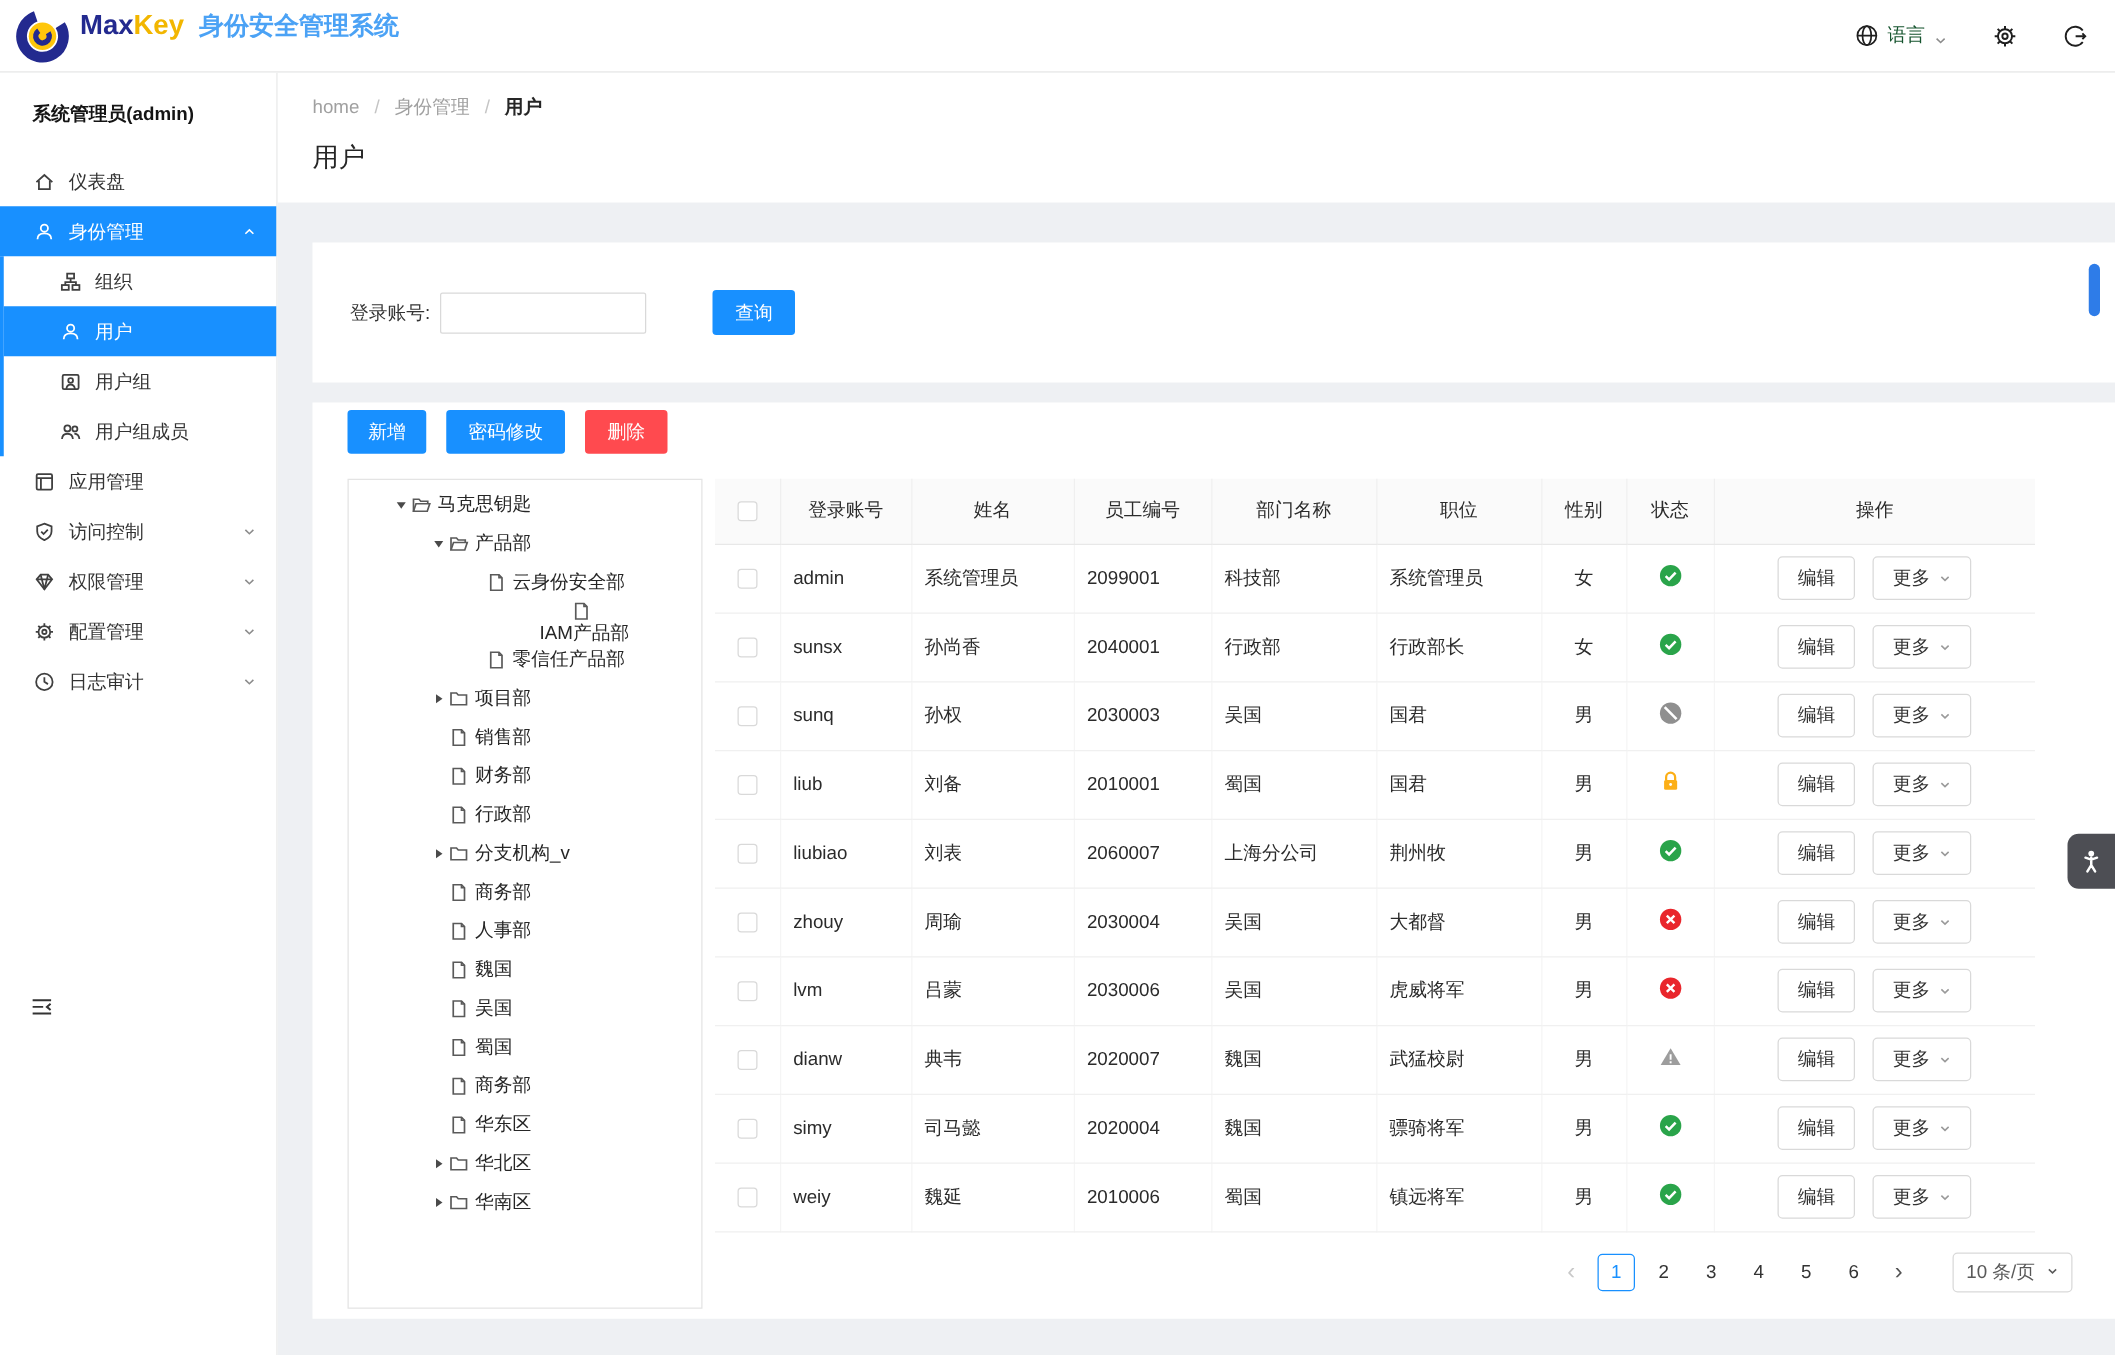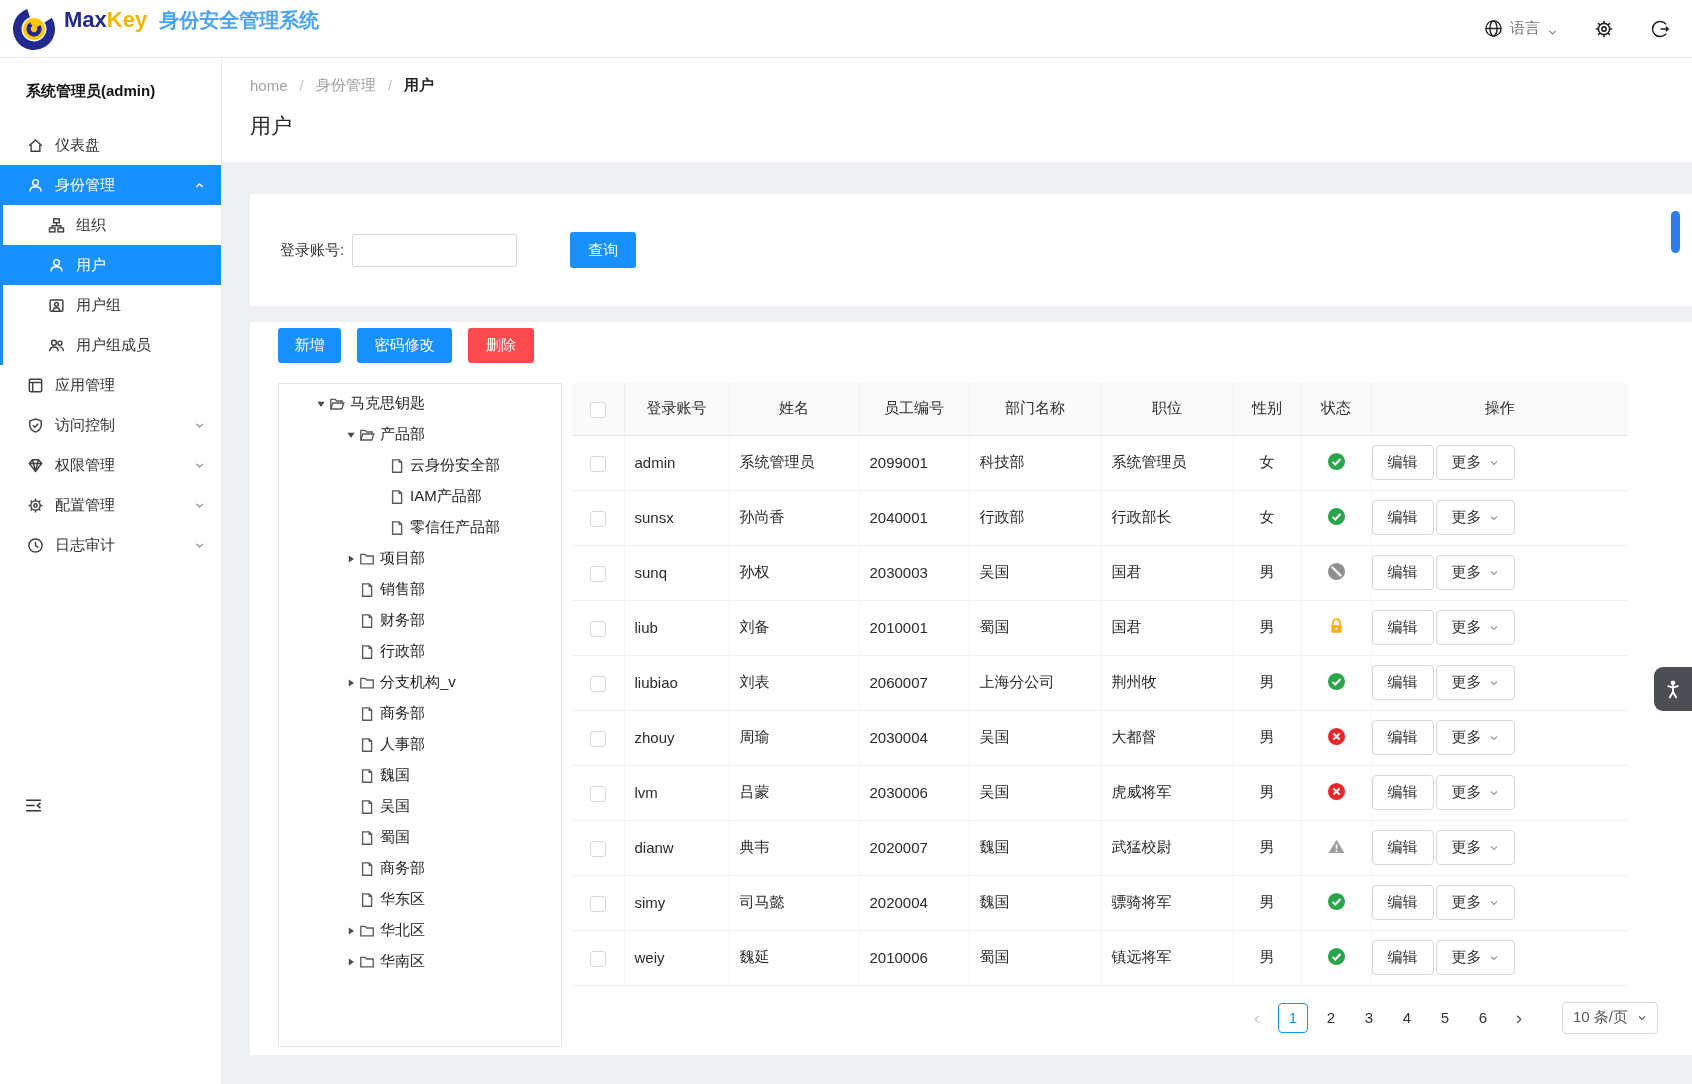--- a/index.html
+++ b/index.html
@@ -6,21 +6,21 @@
 html,body{width:1692px;height:1084px}
 body{font-family:"Liberation Sans","DejaVu Sans",sans-serif;background:#eef0f3;overflow:hidden;position:relative;color:#333}
 .ic{display:inline-flex;align-items:center;justify-content:center}
 
 .header{height:58px;background:#fff;display:flex;align-items:center;justify-content:space-between;padding:0 22px 0 12px;border-bottom:1px solid #e8e8e8;position:relative;z-index:3}
 .brand{display:flex;align-items:flex-start;gap:8px}
 .brand-text{font-weight:bold;font-size:22px;display:flex;align-items:baseline}
 .t-max{color:#232a8f}.t-key{color:#f2b600}
 .t-sub{color:#4ba2f5;margin-left:12px;font-size:20px}
 .header-actions{display:flex;align-items:center;gap:36px}
-.lang{display:flex;align-items:flex-end;gap:7px;font-size:15px;color:#737373;cursor:pointer}
+.lang{display:flex;align-items:flex-end;gap:7px;font-size:15px;color:#14532d;cursor:pointer}
 .icon-btn{display:flex;align-items:center;cursor:pointer}
 
 .app{display:flex;height:1026px}
 .sidebar{width:222px;background:#fff;border-right:1px solid #ececec;position:relative;flex:none}
 .side-user{font-weight:bold;font-size:15px;color:#141414;padding:24px 0 0 26px}
 .menu{margin-top:24px}
 .menu-item{height:40px;display:flex;align-items:center;padding:0 16px 0 26px;font-size:15px;color:#333;cursor:pointer;gap:11px}
 .menu-item .mi{width:18px;color:#404040}
 .menu-item .lbl{flex:1}
 .menu-item.selected{background:#1890ff;color:#fff}
@@ -58,21 +58,21 @@
 .tree-lbl{margin-left:1px}
 
 .table-wrap{flex:1}
 table{border-collapse:collapse;table-layout:fixed;width:1056px}
 thead th{height:52px;background:#fafafa;font-weight:500;font-size:15px;color:#2b2b2b;border-bottom:1px solid #e8e8e8;border-right:1px solid #efefef;text-align:center}
 thead th:last-child{border-right:none}
 tbody td{height:55px;border-bottom:1px solid #f0f0f0;border-right:1px solid #f5f5f5;font-size:15px;color:#2b2b2b;text-align:left;padding-left:10px}
 tbody td:last-child{border-right:none}
 td.tc,th.tc{text-align:center;padding-left:0}
 .cb{display:inline-block;width:16px;height:16px;border:1px solid #d9d9d9;border-radius:3px;background:#fff;cursor:pointer;vertical-align:middle}
-.ops{display:flex;align-items:center;justify-content:flex-start;gap:2px}
+.ops{display:flex;align-items:center;justify-content:center;gap:14px}
 .ghost-btn{height:35px;padding:0 15px;background:#fff;border:1px solid #d9d9d9;border-radius:4px;font-size:15px;color:#333;cursor:pointer;display:inline-flex;align-items:center;gap:7px}
 .ghost-btn .dcaret{color:#9a9a9a;display:flex}
 
 .pagination{display:flex;align-items:center;justify-content:flex-end;margin-top:16px;padding-right:34px;gap:8px;font-size:15px;color:#333}
 .pg-arrow{min-width:26px;text-align:center;font-size:19px;color:#c9c9c9;cursor:pointer;line-height:30px}
 .pg-arrow.next{color:#555}
 .pg-num{min-width:30px;height:30px;line-height:28px;text-align:center;cursor:pointer;border-radius:4px;border:1px solid transparent}
 .pg-num.active{border-color:#1890ff;color:#1890ff;background:#fff}
 .pg-size{height:32px;border:1px solid #d9d9d9;border-radius:4px;display:flex;align-items:center;gap:9px;padding:0 10px;color:#595959;cursor:pointer;margin-left:22px}
 
@@ -336,21 +336,21 @@
             <div class="tree-row" style="padding-left: 94px;">
               <span class="tree-caret"></span>
               <span class="tree-ico">
                 <svg width="16" height="16" viewBox="0 0 16 16" fill="none" stroke="currentColor" stroke-width="1.35">
                   <path d="M3.6 1.8 H10.2 L12.6 4.2 V14.2 H3.6 Z"></path>
                   <path d="M10.2 1.8 V4.2 H12.6"></path>
                 </svg>
               </span>
               <span class="tree-lbl">云身份安全部</span>
             </div>
-            <div class="tree-row" style="padding-left: 94px;">
+            <div class="tree-row" style="padding-left: 94px; flex-direction: column;">
               <span class="tree-caret"></span>
               <span class="tree-ico">
                 <svg width="16" height="16" viewBox="0 0 16 16" fill="none" stroke="currentColor" stroke-width="1.35">
                   <path d="M3.6 1.8 H10.2 L12.6 4.2 V14.2 H3.6 Z"></path>
                   <path d="M10.2 1.8 V4.2 H12.6"></path>
                 </svg>
               </span>
               <span class="tree-lbl">IAM产品部</span>
             </div>
             <div class="tree-row" style="padding-left: 94px;">

